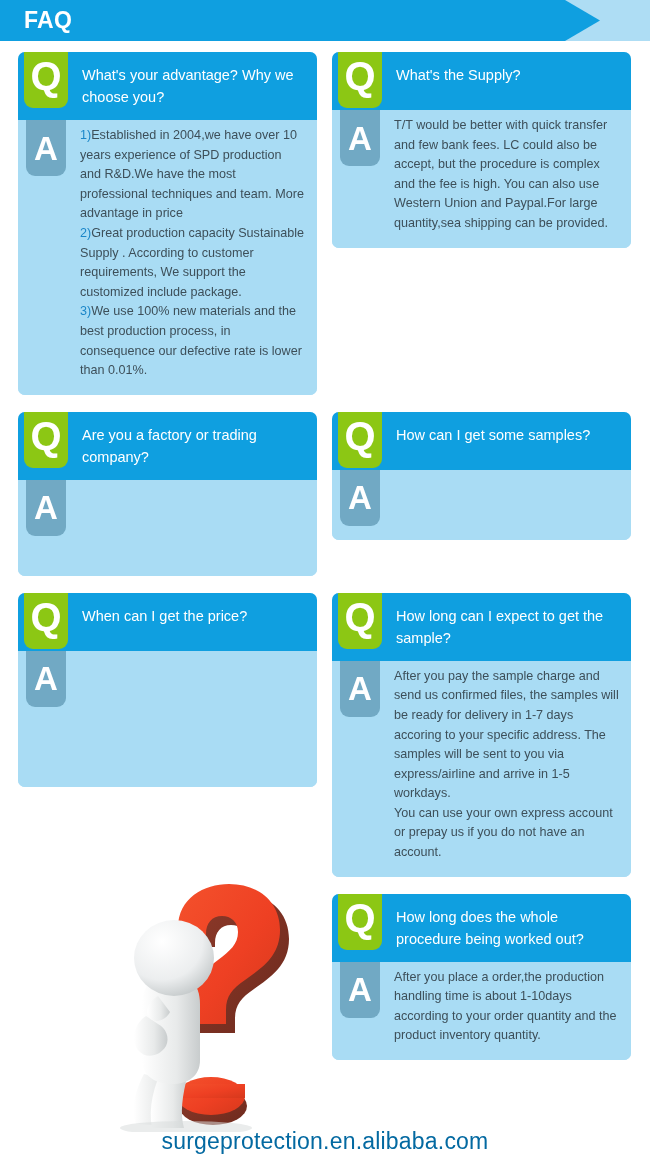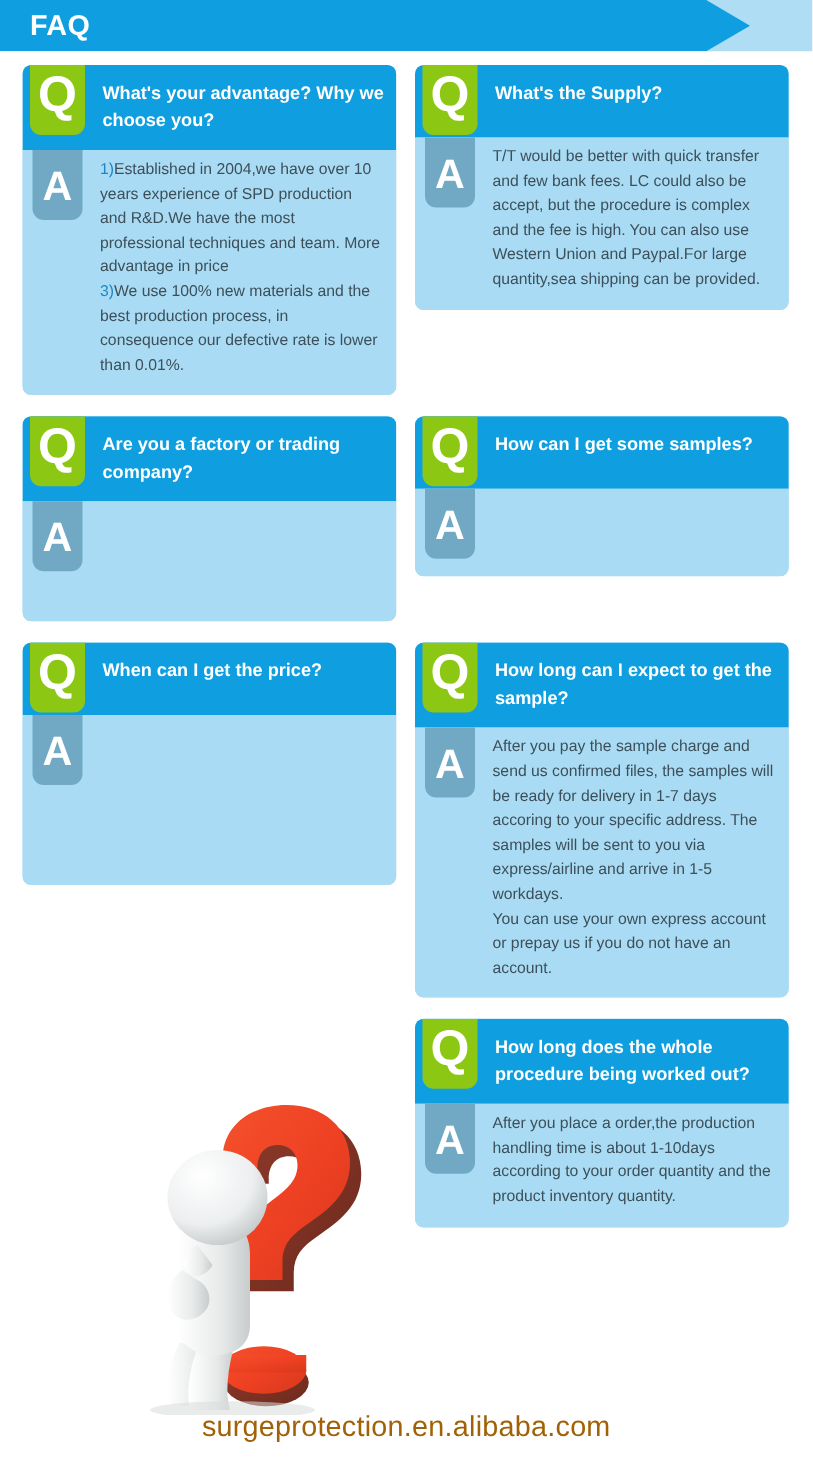--- a/index.html
+++ b/index.html
@@ -102,21 +102,21 @@
     padding-top: 4px;
     box-sizing: border-box;
     margin-left: 6px;
     align-self: flex-start;
     height: 56px;
   }
   .q-text {
     flex: 1 1 auto;
     color: #ffffff;
     font-size: 14.5px;
-    font-weight: bold;
+    font-weight: normal;
     line-height: 22px;
     padding: 12px 10px 12px 14px;
     box-sizing: border-box;
   }
 
   
   .a-body {
     position: relative;
     background: #a9dcf4;
     display: flex;
@@ -165,21 +165,21 @@
   .mascot svg { display: block; }
 
   
   .watermark {
     position: absolute;
     left: 0;
     top: 1128px;
     width: 650px;
     text-align: center;
     font-size: 23px;
-    color: #a16207;
+    color: #0369a1;
     letter-spacing: 0.2px;
     font-family: "Liberation Sans", sans-serif;
   }
 </style>
 </head>
 <body>
 
 <div class="header">
   <div class="header-tail"></div>
   <div class="header-main"></div>
@@ -192,20 +192,21 @@
     <div class="col">
       <div class="card">
         <div class="q-head">
           <div class="badge-q">Q</div>
           <div class="q-text">What's your advantage? Why we choose you?</div>
         </div>
         <div class="a-body">
           <div class="badge-a">A</div>
           <div class="a-text">
             <p><span class="num">1)</span><span>Established in 2004,we have over 10 years experience of SPD production and R&amp;D.We have the most professional techniques and team. More advantage in price</span></p>
+            <p><span class="num">2)</span><span>Great production capacity Sustainable Supply . According to customer requirements, We support the customized include package.</span></p>
             <p><span class="num">3)</span><span>We use 100% new materials and the best production process, in consequence our defective rate is lower than 0.01%.</span></p>
           </div>
         </div>
       </div>
     </div>
     <div class="col">
       <div class="card">
         <div class="q-head">
           <div class="badge-q">Q</div>
           <div class="q-text">What's the Supply?</div>

